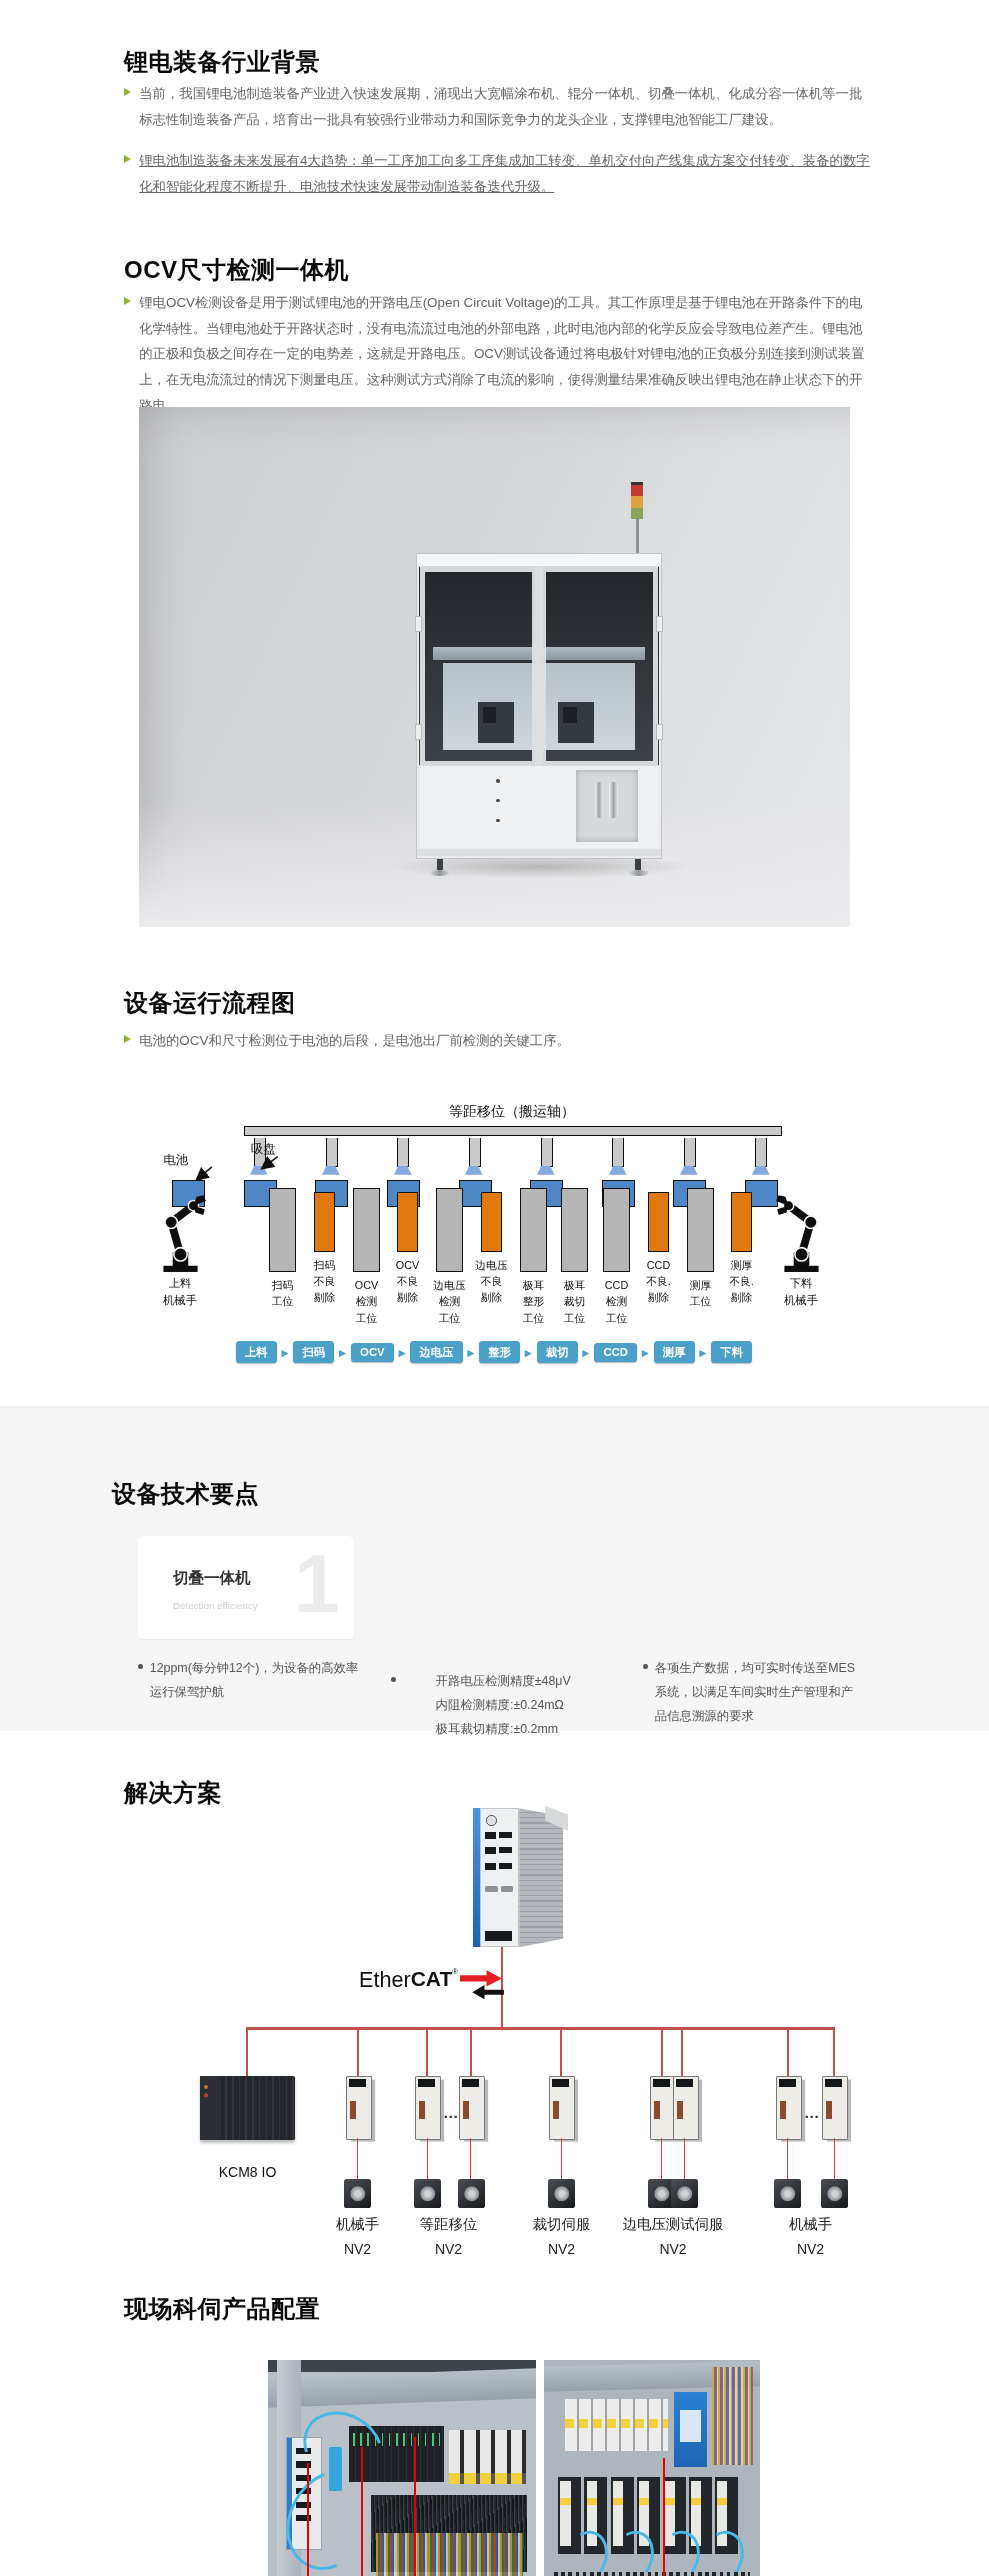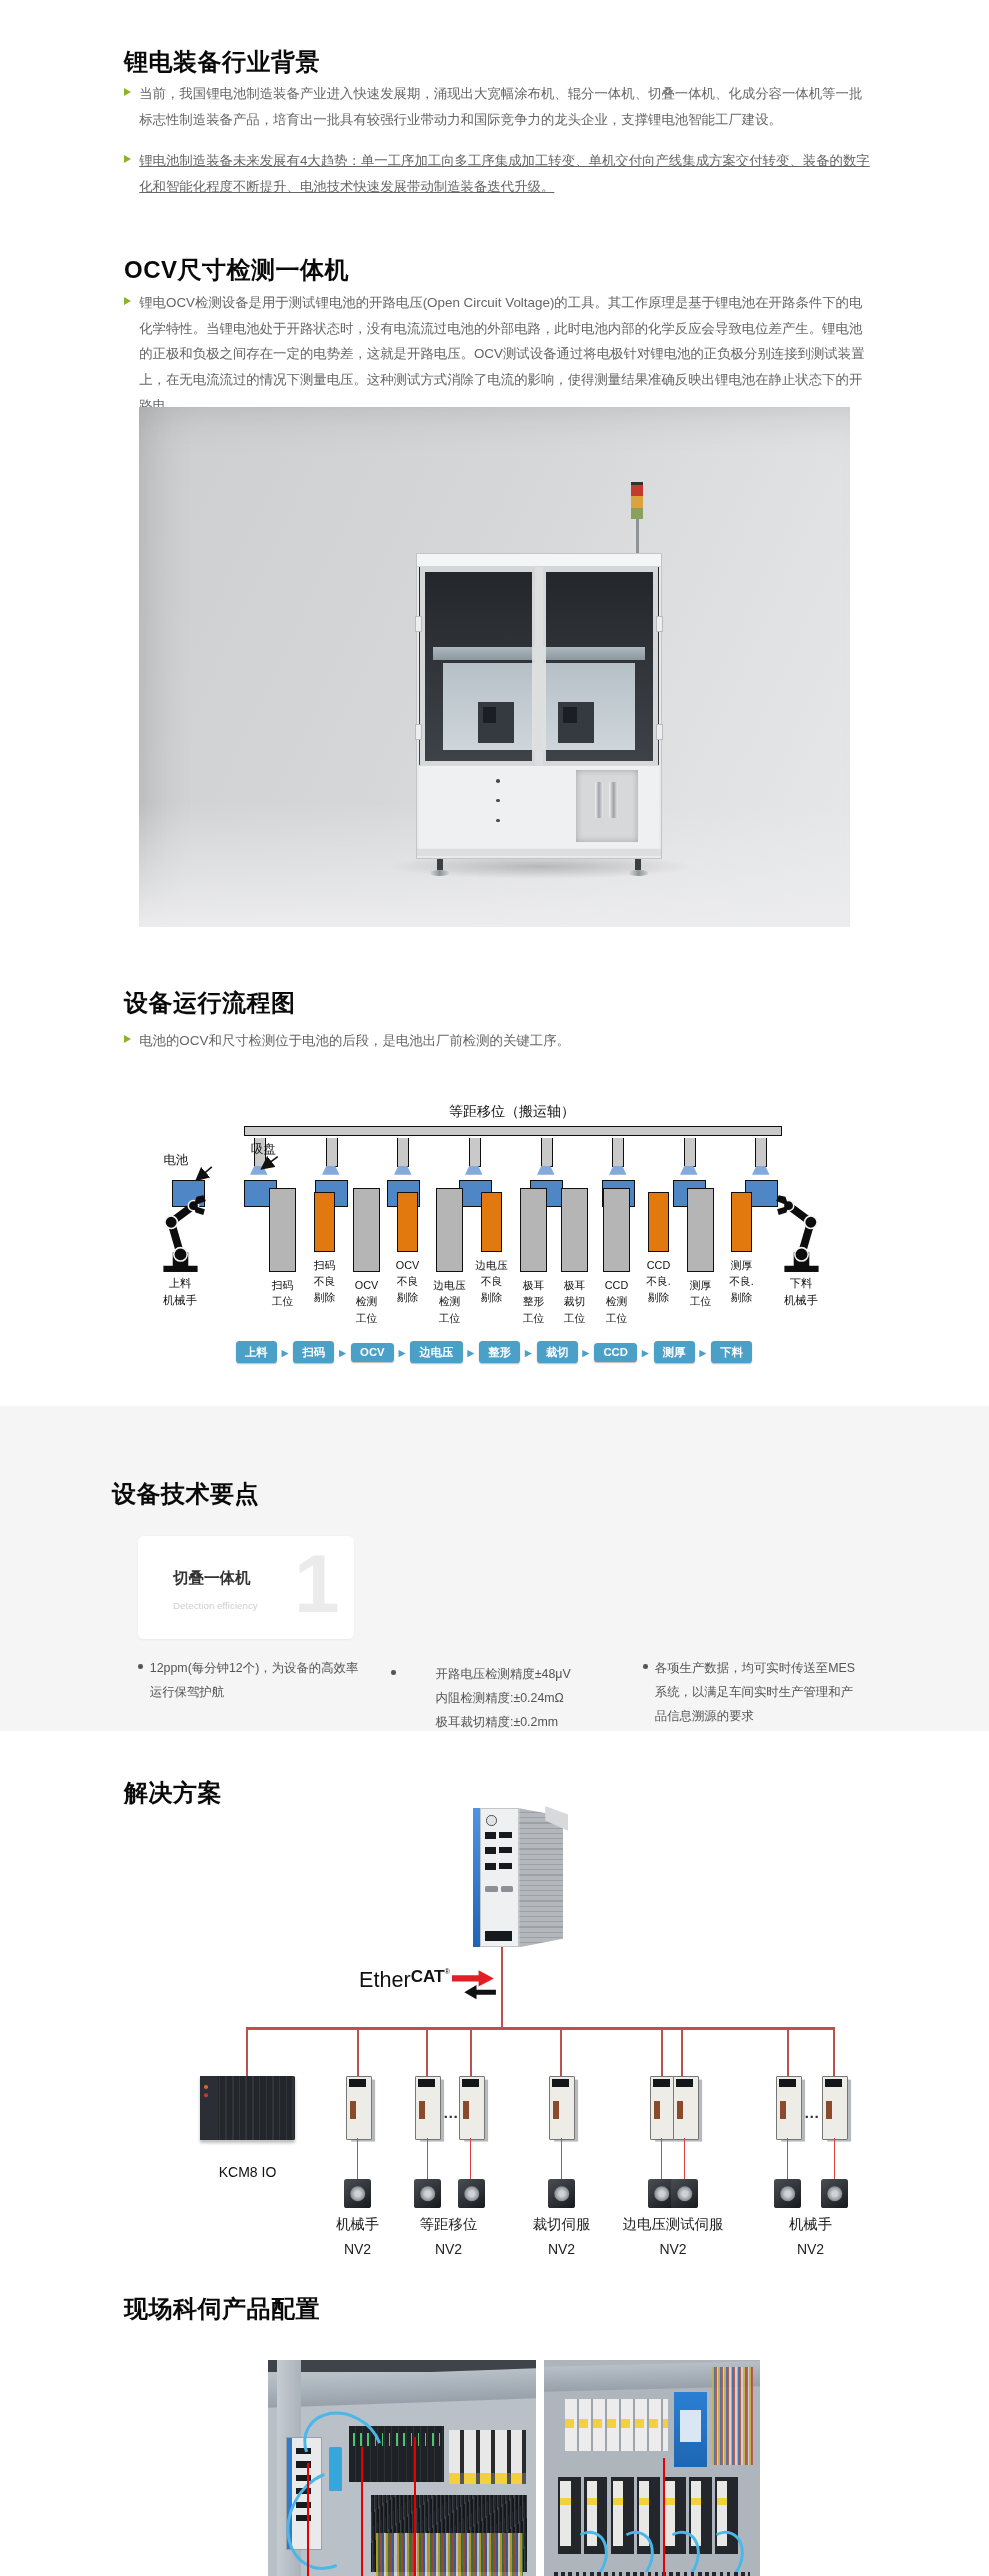--- a/index.html
+++ b/index.html
@@ -81,21 +81,21 @@
   .ctrl-blue{width:7.2px;background:linear-gradient(#4f94e0,#1f63b5);}
   .ctrl-face{width:37px;background:#eef0f2;border:0.5px solid #c2c5c8;position:relative;}
   .cp{position:absolute;background:#16191d;}
   .ctrl-side{flex:1;background:repeating-linear-gradient(180deg,#b4b8bc 0 4.1px,#9aa0a5 4.1px 5.2px);clip-path:polygon(0 0,100% 6%,100% 94%,0 100%);}
   .ctrl-ear{position:absolute;right:-5.2px;top:-2.1px;width:23px;height:25px;background:#d7d9db;clip-path:polygon(0 0,100% 34%,100% 100%,0 58%);}
   .vline{position:absolute;width:2.1px;background:#c0504d;}
   .hbus{position:absolute;height:2.6px;background:#c0504d;}
   .drop{position:absolute;width:2.1px;background:#c0504d;}
   .ecat{position:absolute;left:241px;top:164px;display:flex;align-items:flex-start;}
   .ecat-light{font-size:21.6px;color:#111;font-weight:400;}
-  .ecat-bold{font-size:17px;color:#111;font-weight:800;}
+  .ecat-bold{font-size:21px;color:#111;font-weight:800;}
   .ecat sup{font-size:7.7px;color:#111;}
   .iorack{position:absolute;left:82px;top:273px;width:95px;height:64px;border-radius:1.5px;
     background:repeating-linear-gradient(90deg,#23262b 0 5.2px,#32363c 5.2px 6.7px);box-shadow:0 2.1px 3.1px rgba(0,0,0,.25);position:absolute;}
   .iorack::before{content:"";position:absolute;left:0;top:0;width:17.5px;height:100%;background:#2b2f35;}
   .iorack::after{content:"";position:absolute;left:4.1px;top:9.3px;width:4.1px;height:4.1px;border-radius:50%;background:#e06a2b;box-shadow:0 8.2px 0 #c23b2e;}
   .io-label{position:absolute;left:82px;top:361px;width:95px;text-align:center;font-size:14px;color:#111;}
   .drive{position:absolute;top:273px;width:24px;height:62px;background:#edece7;border:0.5px solid #777;border-radius:1px;box-shadow:4.1px 2.6px 0 -1px #b7babd;}
   .drive::before{content:"";position:absolute;left:2.1px;top:2.1px;right:5.2px;height:8.2px;background:#14171a;}
   .drive::after{content:"";position:absolute;left:3.1px;top:24px;width:6.2px;height:17.5px;background:#8a4a2b;}
   .rconn{position:absolute;top:335px;width:1px;height:41px;background:#e04040;}
@@ -385,21 +385,21 @@
   <div class="tcard" style="left:138px;top:130px;">
     <div class="tc-num">1</div>
     <div class="tc-title">切叠一体机</div>
     <div class="tc-sub">Detection efficiency</div>
   </div>
 
   <div class="tpoint" style="left:138px;top:250px;">
     <span class="tdot"></span>
     <p class="tpt">12ppm(每分钟12个)，为设备的高效率运行保驾护航</p>
   </div>
-  <div class="tpoint" style="left:391px;top:256px;gap:40px;">
+  <div class="tpoint" style="left:391px;top:263px;gap:40px;">
     <span class="tdot"></span>
     <p class="tpt">开路电压检测精度±48μV
 内阻检测精度:±0.24mΩ
 极耳裁切精度:±0.2mm</p>
   </div>
   <div class="tpoint" style="left:643px;top:250px;">
     <span class="tdot"></span>
     <p class="tpt">各项生产数据，均可实时传送至MES系统，以满足车间实时生产管理和产品信息溯源的要求</p>
   </div>
 </div>

